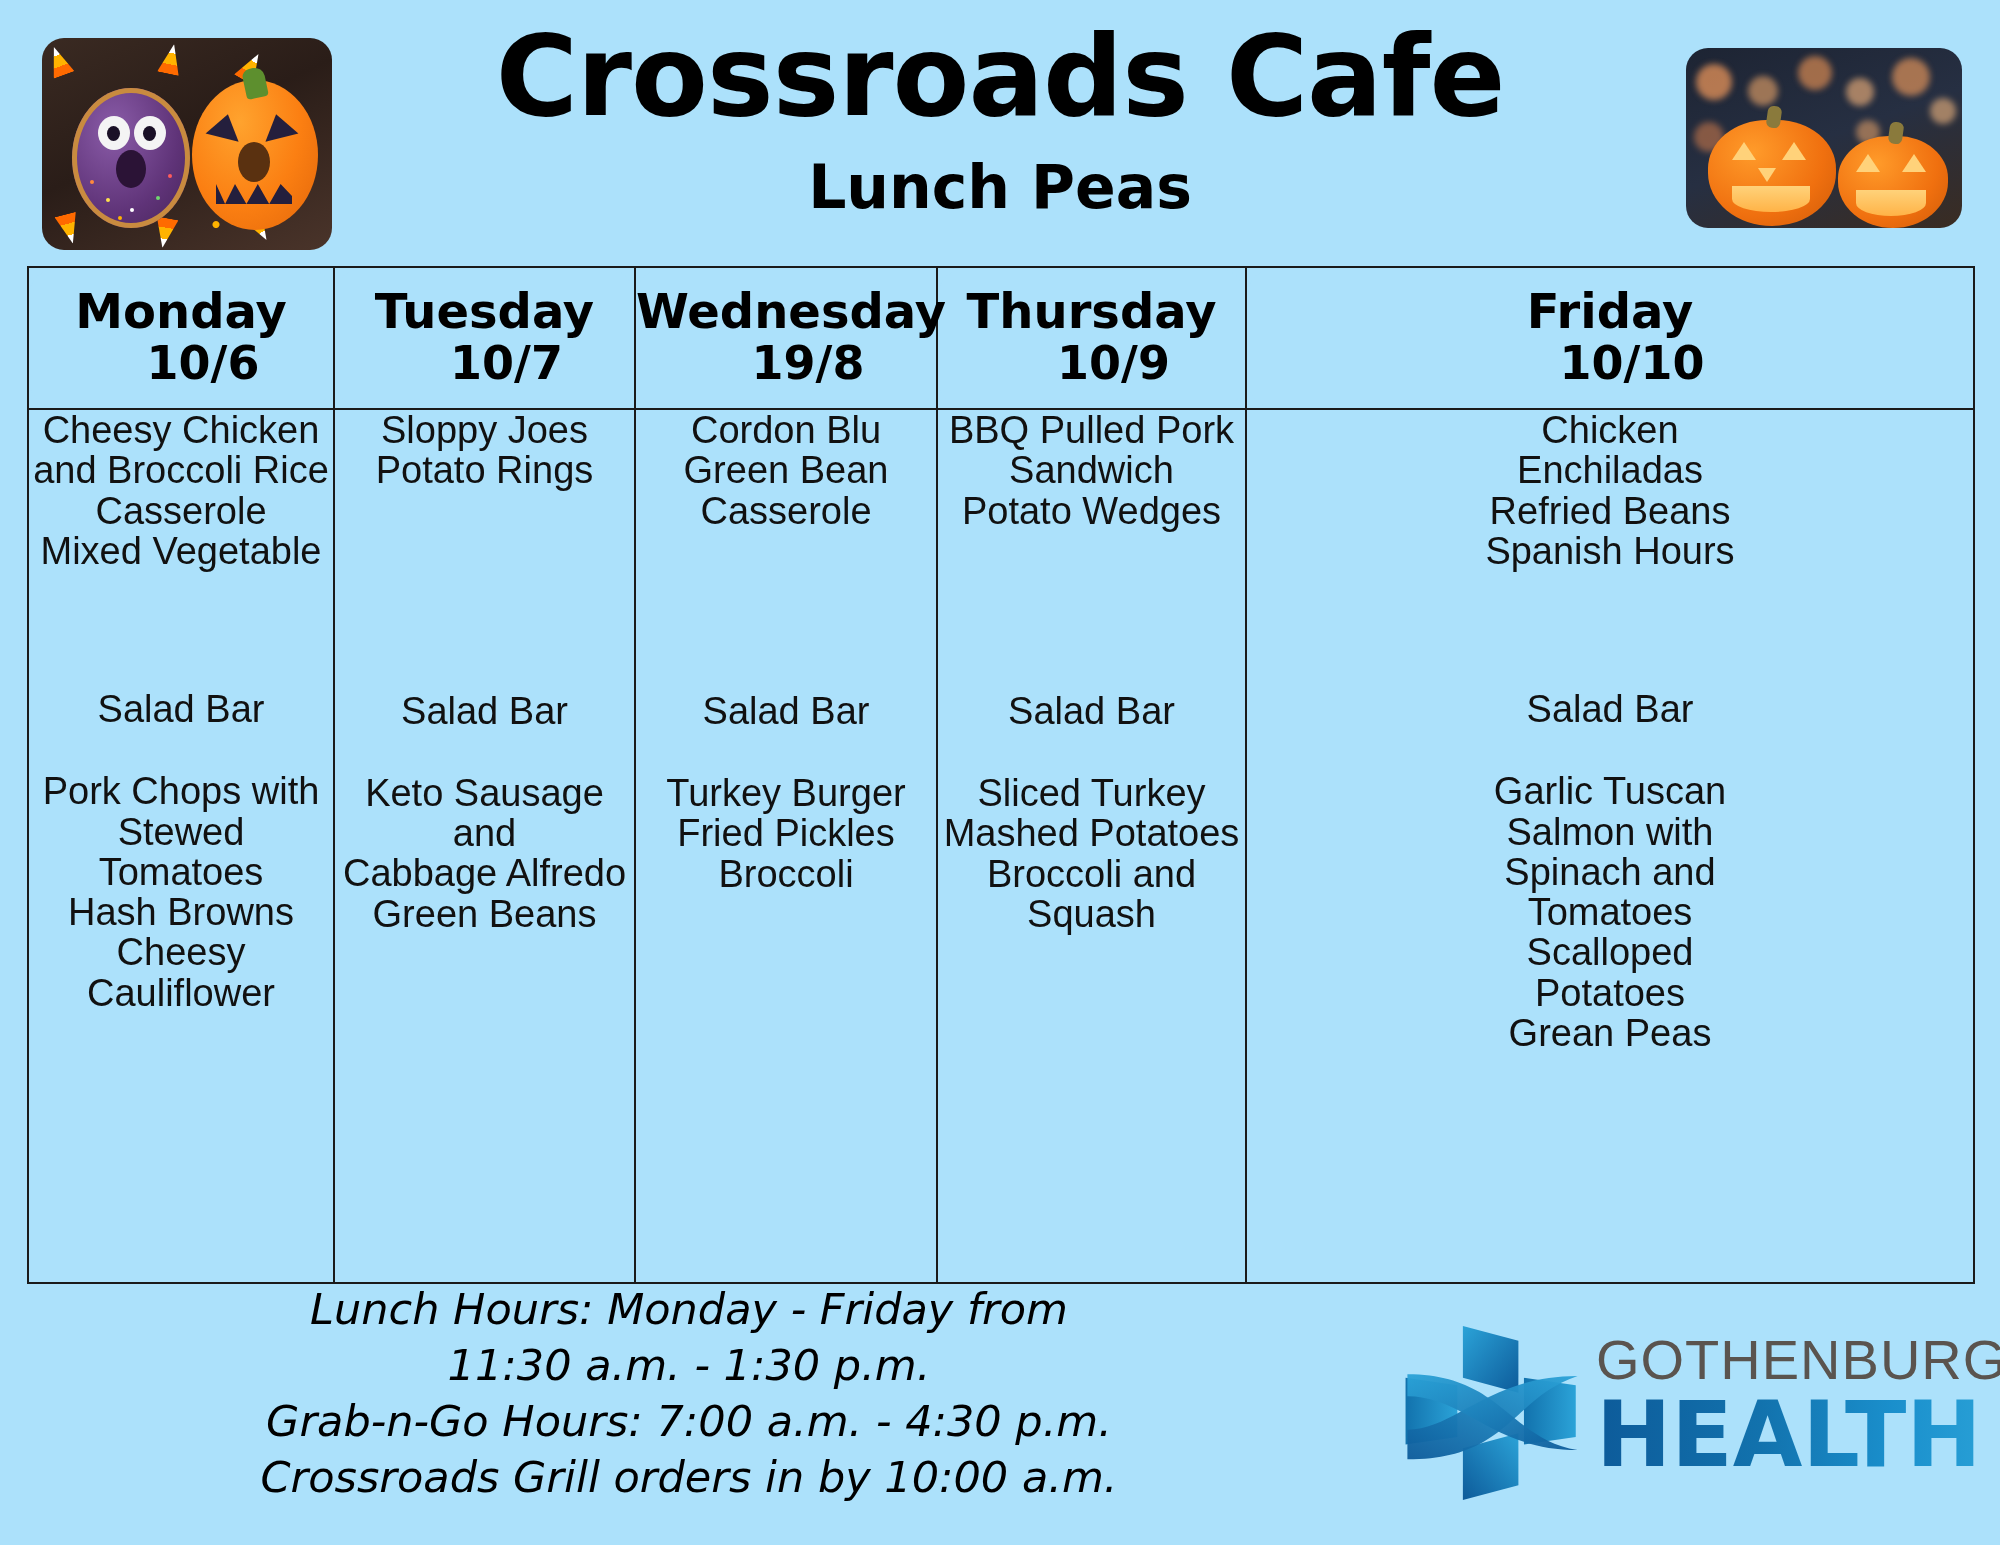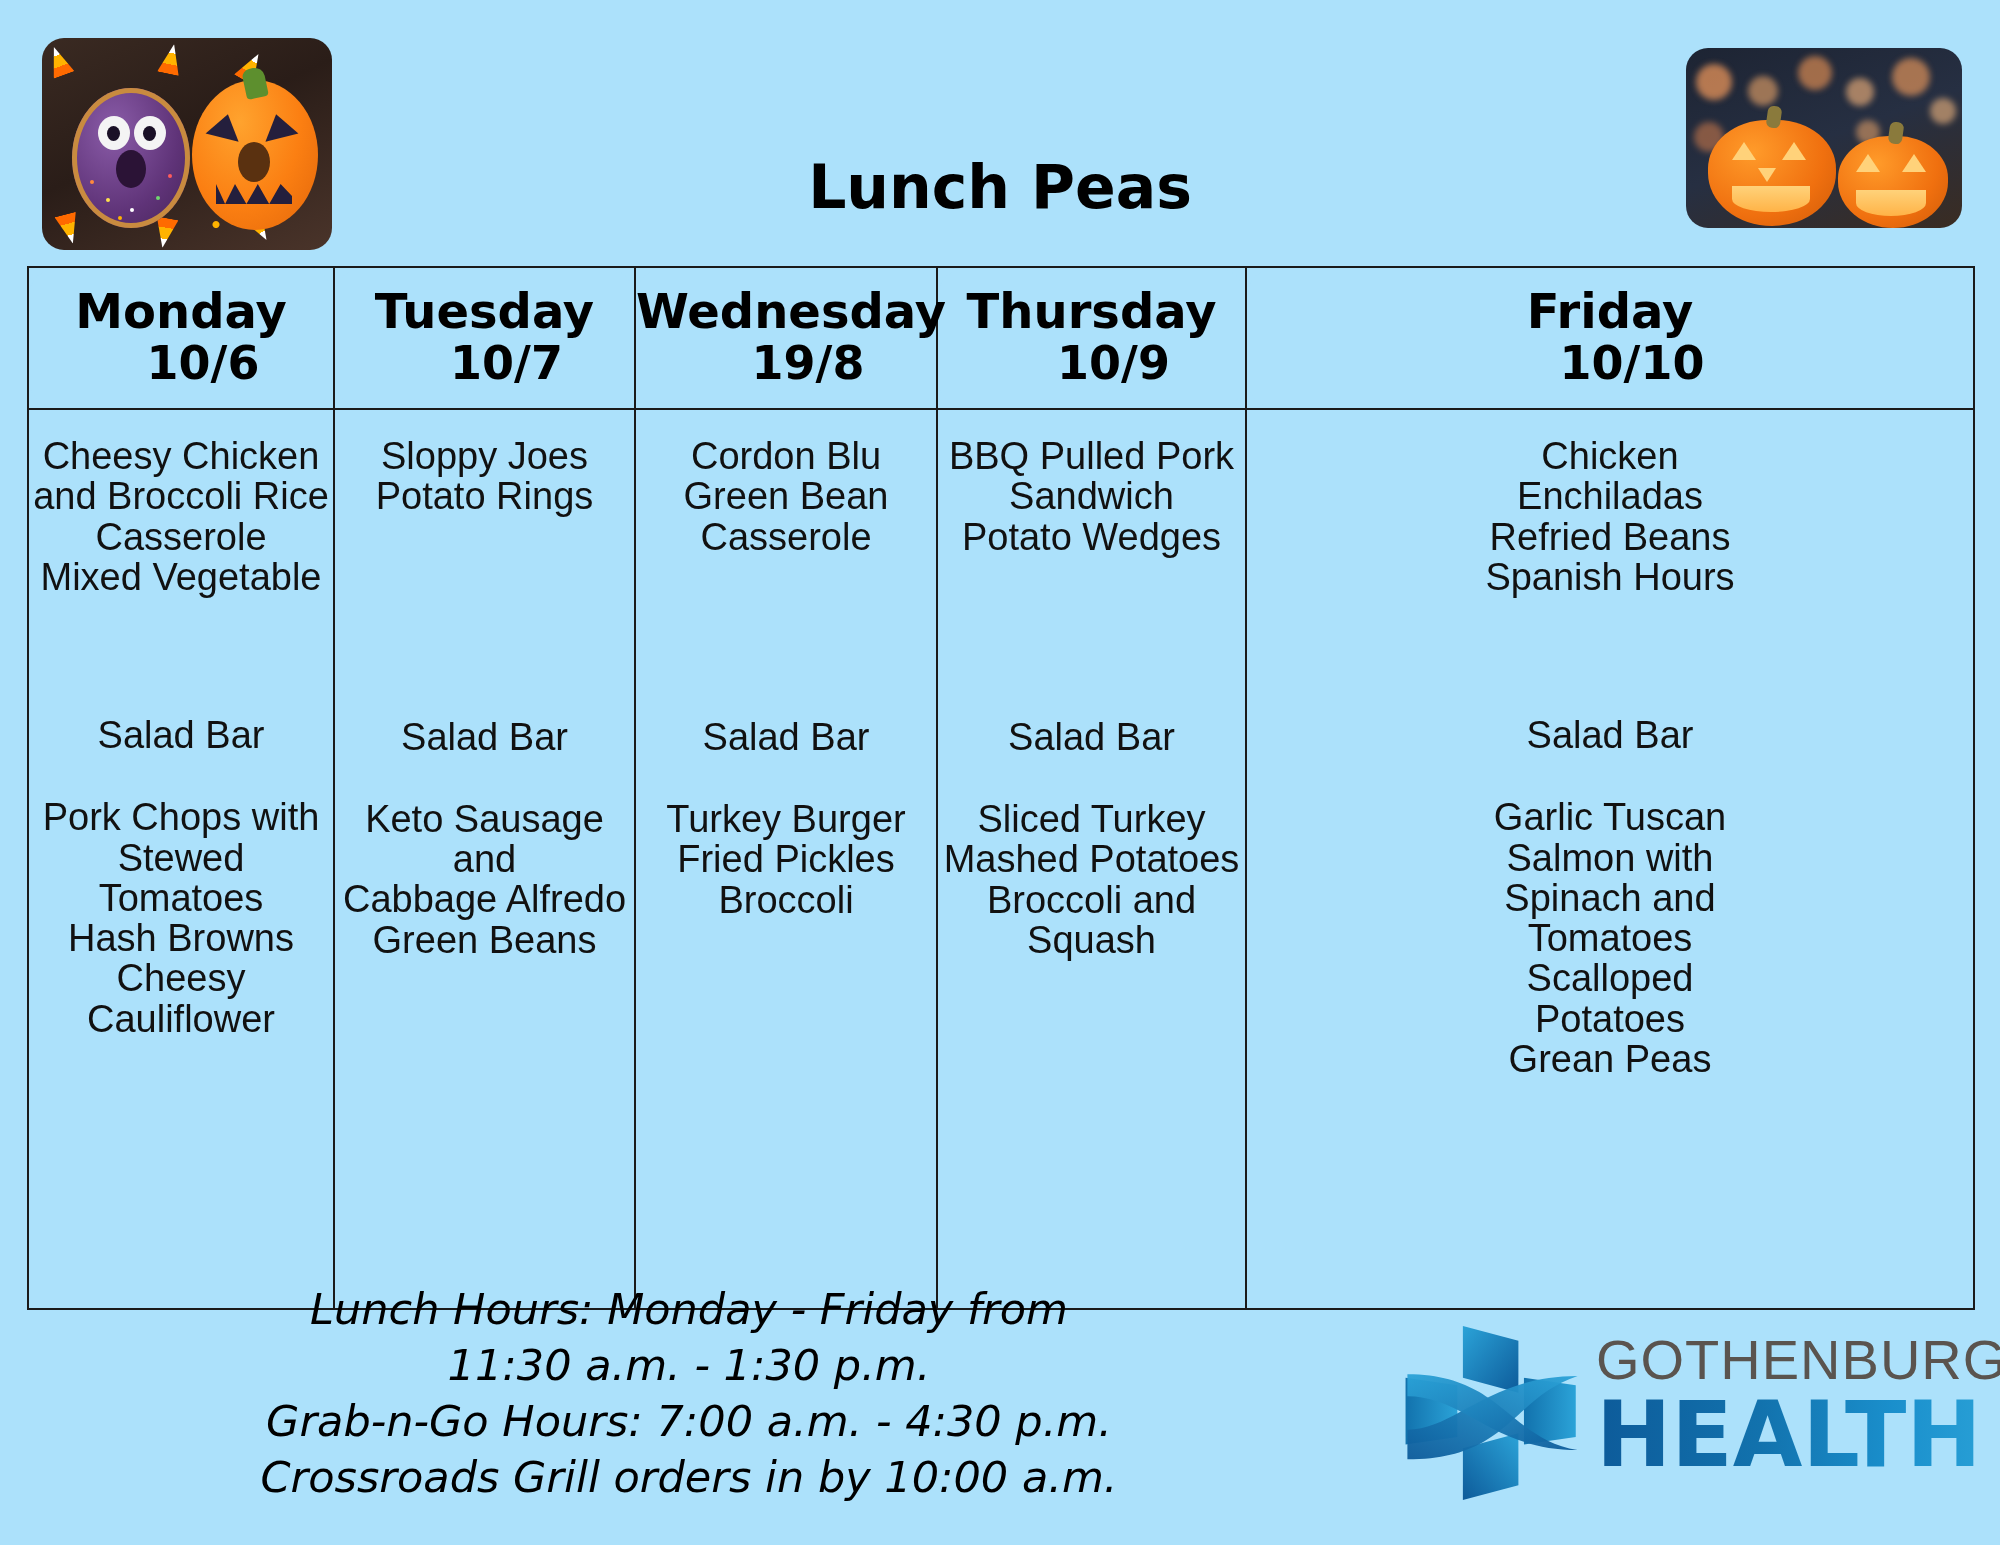--- a/index.html
+++ b/index.html
@@ -107,21 +107,21 @@
     font-family:"DejaVu Sans","Liberation Sans",sans-serif;
   }
   .day-date{
     display:block;font-size:46px;font-weight:700;color:#000;line-height:1.12;
     font-family:"DejaVu Sans","Liberation Sans",sans-serif;
     margin-left:44px;
   }
   .menu-table td.day-body{
     height:866px;
     text-align:center;
-    padding:26px 4px 6px 4px;
+    padding:0 4px 6px 4px;
   }
   .meal{
     font-size:38px;line-height:1.06;color:#111;white-space:pre-line;
     font-family:"Liberation Sans",sans-serif;
   }
   .gap-1{height:118px;}
   .gap-2{height:42px;}
   .salad{
     font-size:38px;line-height:1.06;color:#111;
     font-family:"Liberation Sans",sans-serif;
@@ -185,20 +185,21 @@
         <span class="sprinkle" style="left:46px;top:128px;background:#ffb300;"></span>
       </span>
       <span class="donut pumpkin-donut">
         <span class="stem"></span>
         <span class="tri-eye te1"></span>
         <span class="tri-eye te2"></span>
         <span class="mouth"></span>
       </span>
     </div>
 
+    <div class="title">Crossroads Cafe</div>
     <div class="subtitle">Lunch Peas</div>
 
     <div class="deco-img deco-right">
       <span class="bokeh" style="left:10px;top:16px;width:36px;height:36px;background:#e8945a;opacity:.75;"></span>
       <span class="bokeh" style="left:62px;top:28px;width:30px;height:30px;background:#f0a86a;opacity:.6;"></span>
       <span class="bokeh" style="left:112px;top:8px;width:34px;height:34px;background:#d98a52;opacity:.7;"></span>
       <span class="bokeh" style="left:160px;top:30px;width:28px;height:28px;background:#eeb07a;opacity:.65;"></span>
       <span class="bokeh" style="left:206px;top:10px;width:38px;height:38px;background:#e0935a;opacity:.7;"></span>
       <span class="bokeh" style="left:244px;top:50px;width:26px;height:26px;background:#f3b880;opacity:.6;"></span>
       <span class="bokeh" style="left:8px;top:74px;width:30px;height:30px;background:#c9784a;opacity:.6;"></span>

